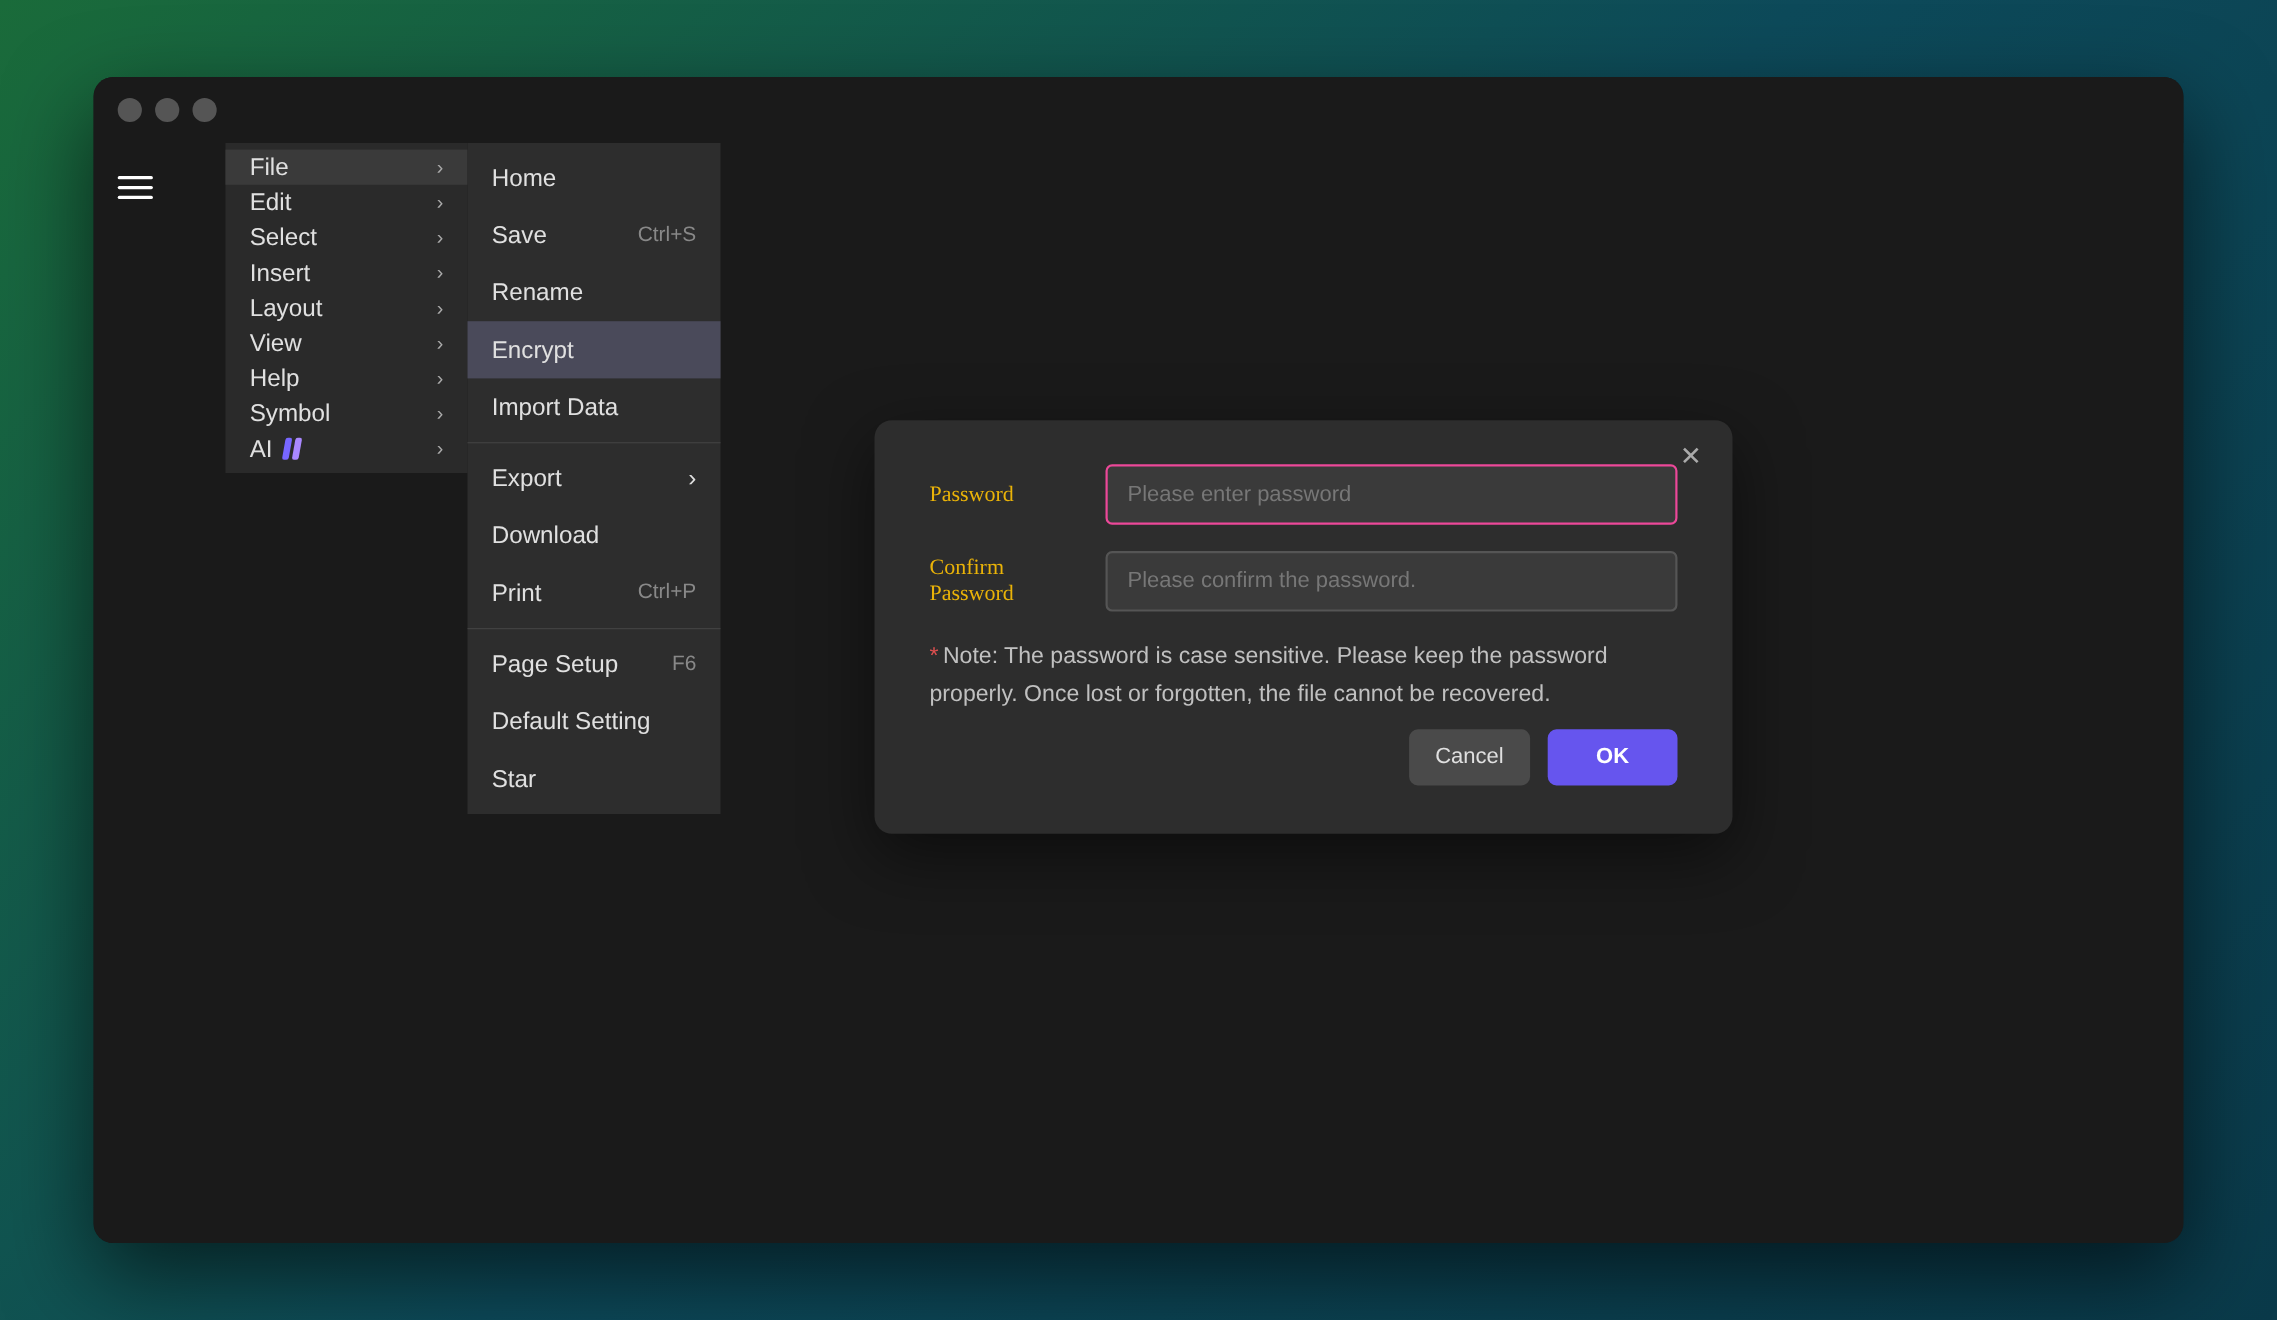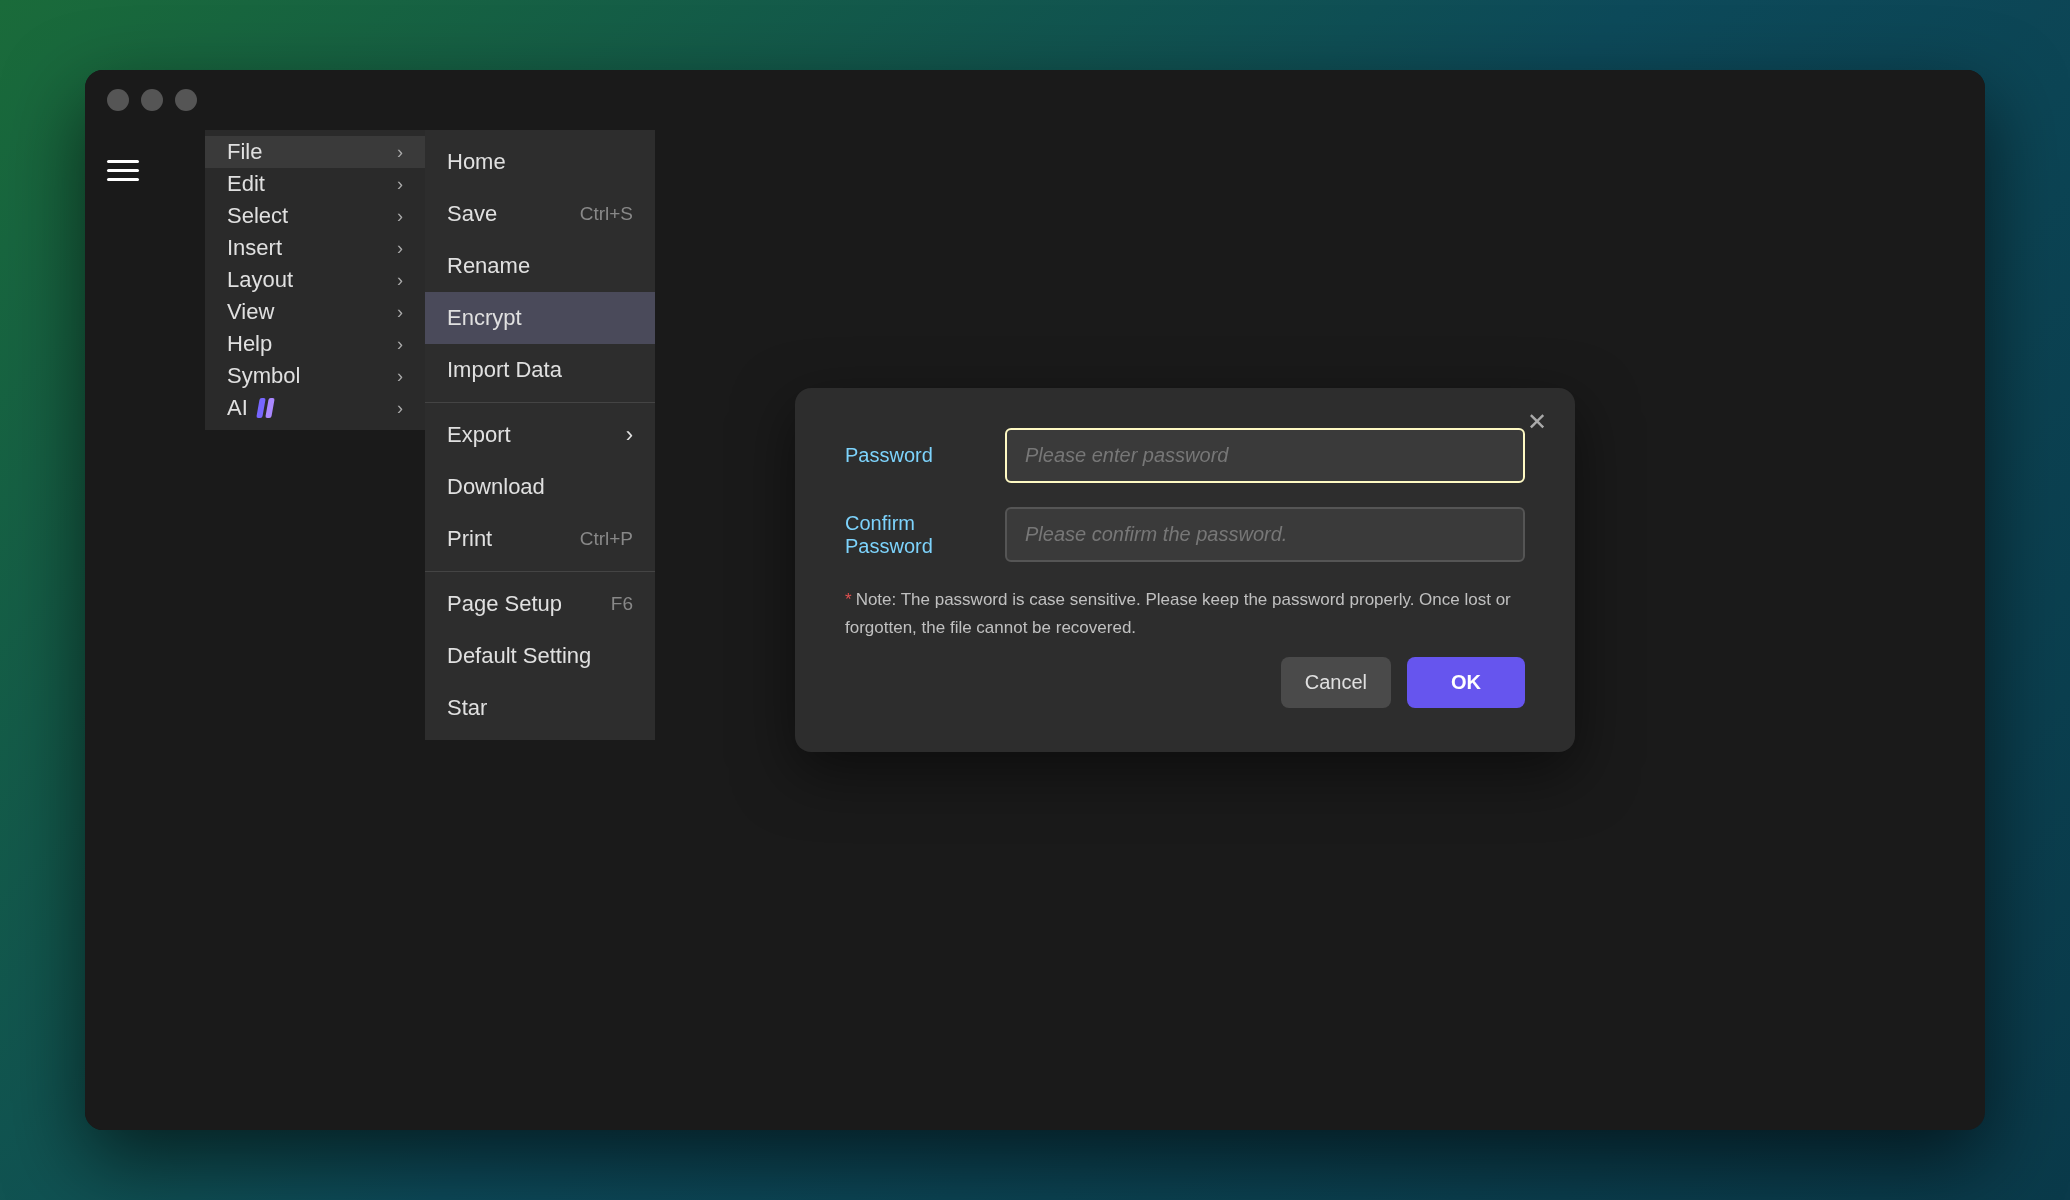--- a/index.html
+++ b/index.html
@@ -179,48 +179,48 @@
     .form-row {
       display: flex;
       align-items: center;
       margin-bottom: 24px;
       gap: 20px;
     }
 
     .form-label {
       width: 140px;
       font-size: 20px;
-      color: #7dd3fc;
+      color: #eab308;
       flex-shrink: 0;
+      font-family: Liberation Serif, serif;
     }
 
     .form-input {
       flex: 1;
       background: #3a3a3a;
-      border: 2px solid #fef9c3;
+      border: 2px solid #ec4899;
       border-radius: 6px;
       padding: 14px 18px;
       font-size: 20px;
       color: #e0e0e0;
       outline: none;
       width: 100%;
-      font-style: italic;
     }
 
     .form-input.unfocused {
       border-color: #555;
       background: #3a3a3a;
     }
 
     .form-input::placeholder {
       color: #777;
     }
 
     .form-note {
-      font-size: 17px;
+      font-size: 21px;
       color: #c0c0c0;
       line-height: 1.6;
       margin-top: 10px;
       margin-bottom: 16px;
     }
 
     .form-note .asterisk {
       color: #e05050;
       margin-right: 4px;
     }

